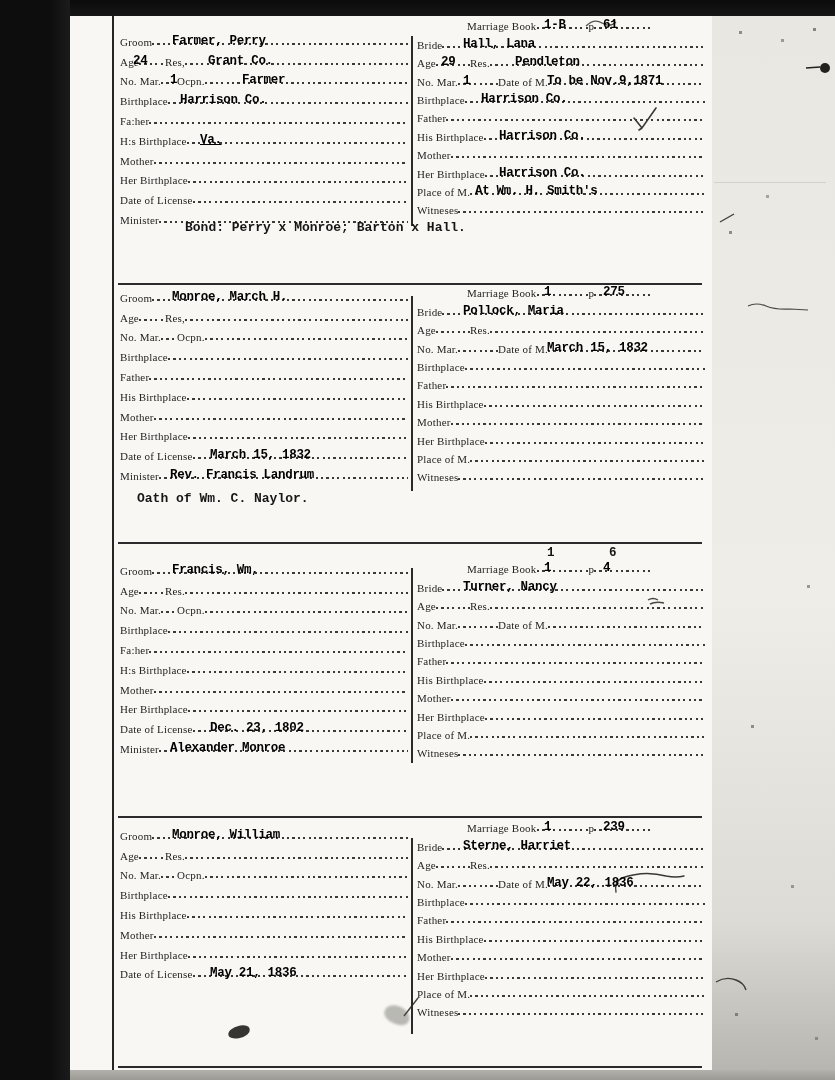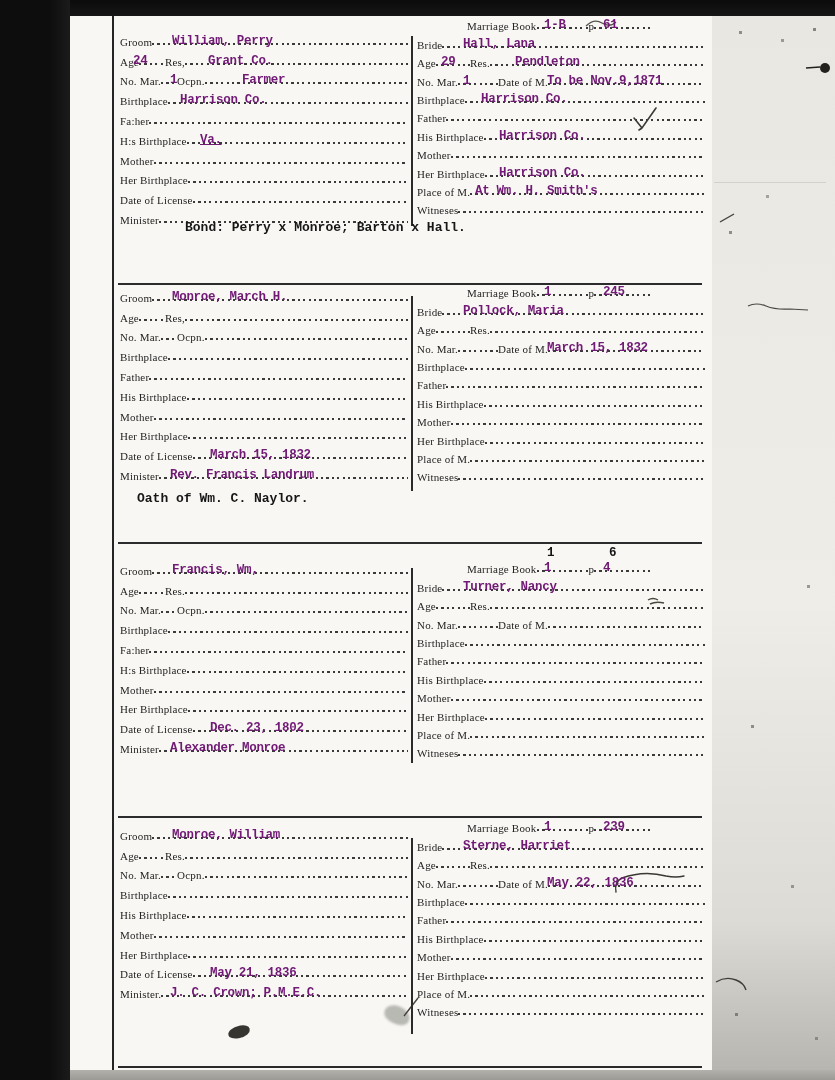--- a/index.html
+++ b/index.html
@@ -27,21 +27,21 @@
   
   .block{position:absolute;left:42px;width:598px;}
   .fcol{position:absolute;width:288px;display:flex;flex-direction:column;}
   .frow{position:relative;display:flex;align-items:flex-end;}
   .flabel{font:11px "Liberation Serif",serif;color:#242424;padding-bottom:1px;
           white-space:nowrap;letter-spacing:.2px;}
   .leader{align-self:flex-end;height:2px;margin-bottom:4px;
           background-image:repeating-linear-gradient(90deg,#3a3a3a 0 2.2px,transparent 2.2px 5.4px);}
   .leader.fl{flex:1;}
   .tval{position:absolute;bottom:1px;font:600 12.5px "Liberation Mono",monospace;
-        color:#701a75;white-space:nowrap;letter-spacing:-.3px;}
+        color:#000000;white-space:nowrap;letter-spacing:-.3px;}
   .sup{position:absolute;top:-12px;font:600 12.5px "Liberation Mono",monospace;color:#141414;}
   .mb-indent{margin-left:50px;}
   .lead-fix{flex:0 0 auto;}
   .note{position:absolute;font:600 13px "Liberation Mono",monospace;color:#161616;white-space:nowrap;}
   .divider{position:absolute;width:2px;background:#2a2a2a;}
 
   
   .artifact{position:absolute;pointer-events:none;}
   .blob{background:#26241f;border-radius:60% 40% 55% 45%;transform:rotate(-12deg);opacity:.92;}
   .smear{background:rgba(70,68,62,.35);border-radius:50% 60% 40% 55%;filter:blur(1px);transform:rotate(18deg);}
@@ -79,21 +79,21 @@
     <svg class="artifact" style="left:330px;top:980px" width="20" height="22" viewBox="0 0 20 22">
       <path d="M18 2 L4 20" fill="none" stroke="#44413b" stroke-width="1.4"></path>
     </svg>
     <div class="artifact smear" style="left:314px;top:990px;width:26px;height:18px"></div>
     <div class="artifact blob" style="left:158px;top:1010px;width:22px;height:12px"></div>
   <div class="block" style="top: 6px; height: 260px;">
         <div class="fcol" style="left: 8px; top: 7px;">
           <div class="frow" style="height: 19.8px;">
             <span class="flabel">Groom</span>
             <i class="leader fl"></i>
-            <span class="tval" style="left: 52px;">William, Perry</span>
+            <span class="tval" style="left: 52px;">Farmer, Perry</span>
           </div>
           <div class="frow" style="height: 19.8px;">
             <span class="flabel">Age</span>
             <i class="leader lead-fix" style="width: 26px;"></i>
             <span class="flabel">Res,</span>
             <i class="leader fl"></i>
             <span class="tval" style="left: 13px;">24</span>
             <span class="tval" style="left: 88px;">Grant Co.</span>
           </div>
           <div class="frow" style="height: 19.8px;">
@@ -251,21 +251,21 @@
             <span class="tval" style="left: 50px;">Rev. Francis Landrum</span>
           </div>
         </div>
         <div class="fcol" style="left: 305px; top: -6px;">
           <div class="frow" style="height: 18.4px;">
             <span class="flabel mb-indent">Marriage Book</span>
             <i class="leader lead-fix" style="width: 52px;"></i>
             <span class="flabel">p</span>
             <i class="leader lead-fix" style="width: 58px;"></i>
             <span class="tval" style="left: 127px;">1</span>
-            <span class="tval" style="left: 186px;">245</span>
+            <span class="tval" style="left: 186px;">275</span>
           </div>
           <div class="frow" style="height: 18.4px;">
             <span class="flabel">Bride</span>
             <i class="leader fl"></i>
             <span class="tval" style="left: 46px;">Pollock, Maria</span>
           </div>
           <div class="frow" style="height: 18.4px;">
             <span class="flabel">Age</span>
             <i class="leader lead-fix" style="width: 34px;"></i>
             <span class="flabel">Res.</span>
@@ -452,25 +452,20 @@
           </div>
           <div class="frow" style="height: 19.8px;">
             <span class="flabel">Her Birthplace</span>
             <i class="leader fl"></i>
           </div>
           <div class="frow" style="height: 19.8px;">
             <span class="flabel">Date of License</span>
             <i class="leader fl"></i>
             <span class="tval" style="left: 90px;">May 21, 1836</span>
           </div>
-          <div class="frow" style="height: 19.8px;">
-            <span class="flabel">Minister.</span>
-            <i class="leader fl"></i>
-            <span class="tval" style="left: 50px;">J. C. Crown; P.M.E.C.</span>
-          </div>
         </div>
         <div class="fcol" style="left: 305px; top: -5px;">
           <div class="frow" style="height: 18.4px;">
             <span class="flabel mb-indent">Marriage Book</span>
             <i class="leader lead-fix" style="width: 52px;"></i>
             <span class="flabel">p</span>
             <i class="leader lead-fix" style="width: 58px;"></i>
             <span class="tval" style="left: 127px;">1</span>
             <span class="tval" style="left: 186px;">239</span>
           </div>

